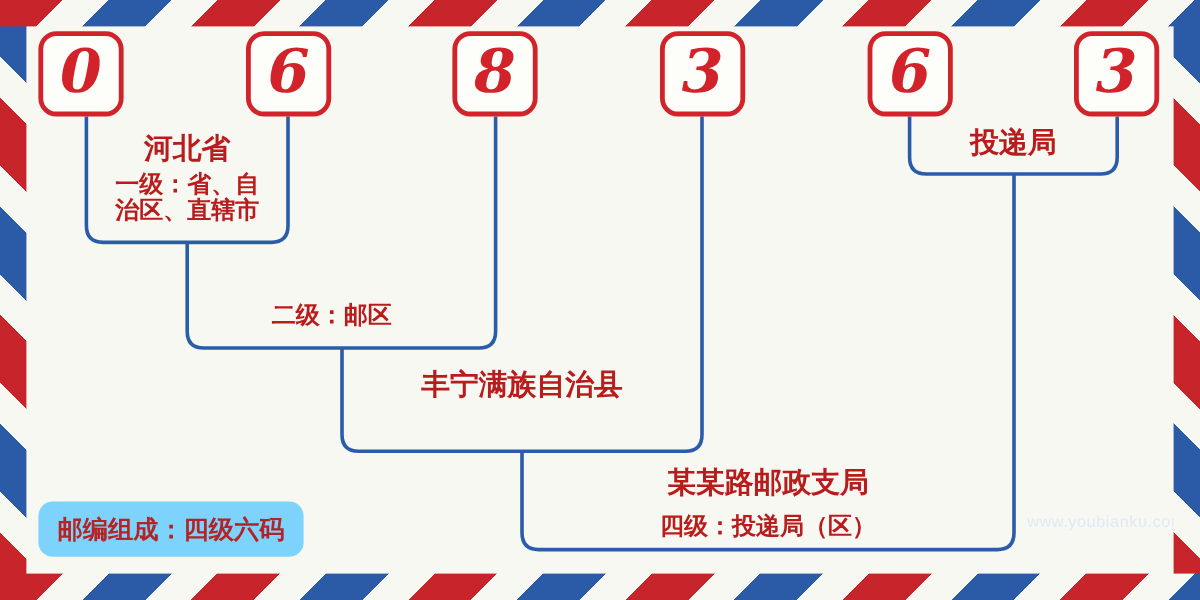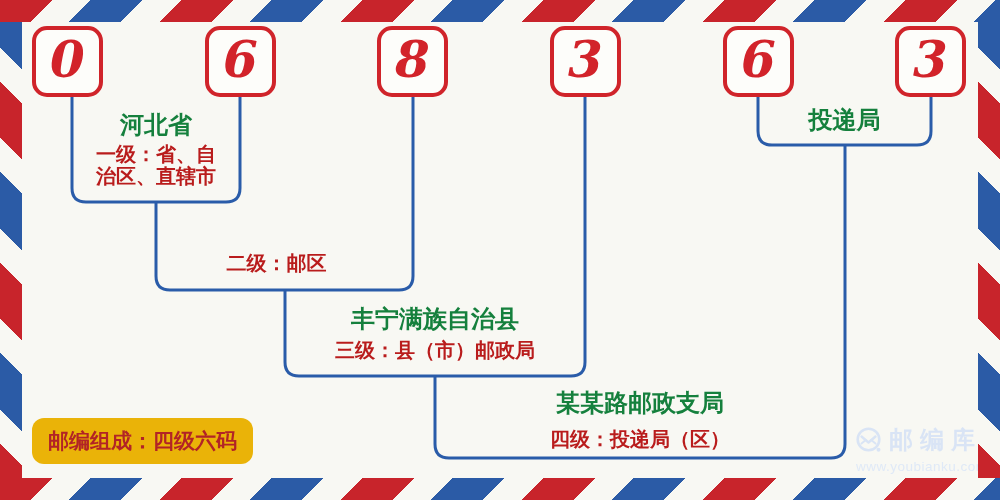--- a/index.html
+++ b/index.html
@@ -30,34 +30,34 @@
     display:flex;align-items:center;justify-content:center;z-index:3;
   }
   .digit{
     font-family:"DejaVu Serif",serif;font-style:italic;font-weight:700;
     font-size:50px;line-height:1;color:#d2232a;transform:translateY(-2px);
   }
   .digit-box.d1{left:32px}.digit-box.d2{left:205px}.digit-box.d3{left:377px}
   .digit-box.d4{left:550px}.digit-box.d5{left:723px}.digit-box.d6{left:895px}
   
   .lvl{position:absolute;text-align:center;z-index:2;}
-  .place{color:#15803d;font-weight:700;font-size:24px;line-height:26px;}
+  .place{color:#b91c1c;font-weight:700;font-size:24px;line-height:26px;}
   .desc{color:#b91c1c;font-weight:700;font-size:20px;line-height:22px;white-space:pre-line;}
   #lvl1{left:72px;top:112px;width:168px;}
   #lvl1 .place{margin-bottom:5px;}
   #lvl2{left:148px;top:252px;width:257px;}
-  #lvl3{left:285px;top:308px;width:300px;font-family:Liberation Mono, monospace;}
+  #lvl3{left:285px;top:308px;width:300px;}
   #lvl3 .place{margin-bottom:7px;}
   #lvl4{left:435px;top:390px;width:410px;}
   #lvl4 .place{margin-bottom:12px;}
   #lvl-delivery{left:758px;top:107px;width:173px;}
   
   .badge{
     position:absolute;left:32px;top:418px;width:221px;height:46px;
-    background:#eab308;border-radius:12px;display:flex;align-items:center;
+    background:#7dd3fc;border-radius:12px;display:flex;align-items:center;
     justify-content:center;z-index:2;
   }
   .badge span{color:#b22426;font-weight:700;font-size:21px;}
   
   .logo{position:absolute;left:856px;top:424px;width:140px;z-index:2;text-align:left;}
   .logo-row{display:flex;align-items:center;gap:7px;}
   .logo-name{color:#d9e4f5;font-weight:700;font-size:24px;letter-spacing:7px;white-space:nowrap;}
   .logo-url{color:#dfe9f7;font-size:13.5px;margin-top:3px;letter-spacing:0.5px;white-space:nowrap;}
 </style>
 </head>
@@ -102,43 +102,32 @@
     <div class="desc">一级：省、自
 治区、直辖市</div>
   </div>
 
   <div class="lvl" id="lvl2">
     <div class="desc">二级：邮区</div>
   </div>
 
   <div class="lvl" id="lvl3">
     <div class="place">丰宁满族自治县</div>
-    <div class="desc">三级：县（市）邮政局</div>
   </div>
 
   <div class="lvl" id="lvl-delivery">
     <div class="place">投递局</div>
   </div>
 
   <div class="lvl" id="lvl4">
     <div class="place">某某路邮政支局</div>
     <div class="desc">四级：投递局（区）</div>
   </div>
 
   <div class="badge">
     <span>邮编组成：四级六码</span>
   </div>
 
   <div class="logo">
-    <div class="logo-row">
-      <svg width="26" height="26" viewBox="0 0 26 26" aria-hidden="true">
-        <circle cx="12.5" cy="12.5" r="10.8" fill="none" stroke="#d9e4f5" stroke-width="2.6"></circle>
-        <path d="M5.5,9.5 L12.5,15.5 L19.5,9.5" fill="none" stroke="#d9e4f5" stroke-width="2.4" stroke-linecap="round" stroke-linejoin="round"></path>
-        <path d="M5.5,16.5 L9.8,13" fill="none" stroke="#d9e4f5" stroke-width="2" stroke-linecap="round"></path>
-        <path d="M19.5,16.5 L15.2,13" fill="none" stroke="#d9e4f5" stroke-width="2" stroke-linecap="round"></path>
-        <circle cx="22.5" cy="22.8" r="2" fill="#d9e4f5"></circle>
-      </svg>
-      <span class="logo-name">邮编库</span>
-    </div>
     <div class="logo-url">www.youbianku.com</div>
   </div>
 
 </div>
 
 </body></html>

